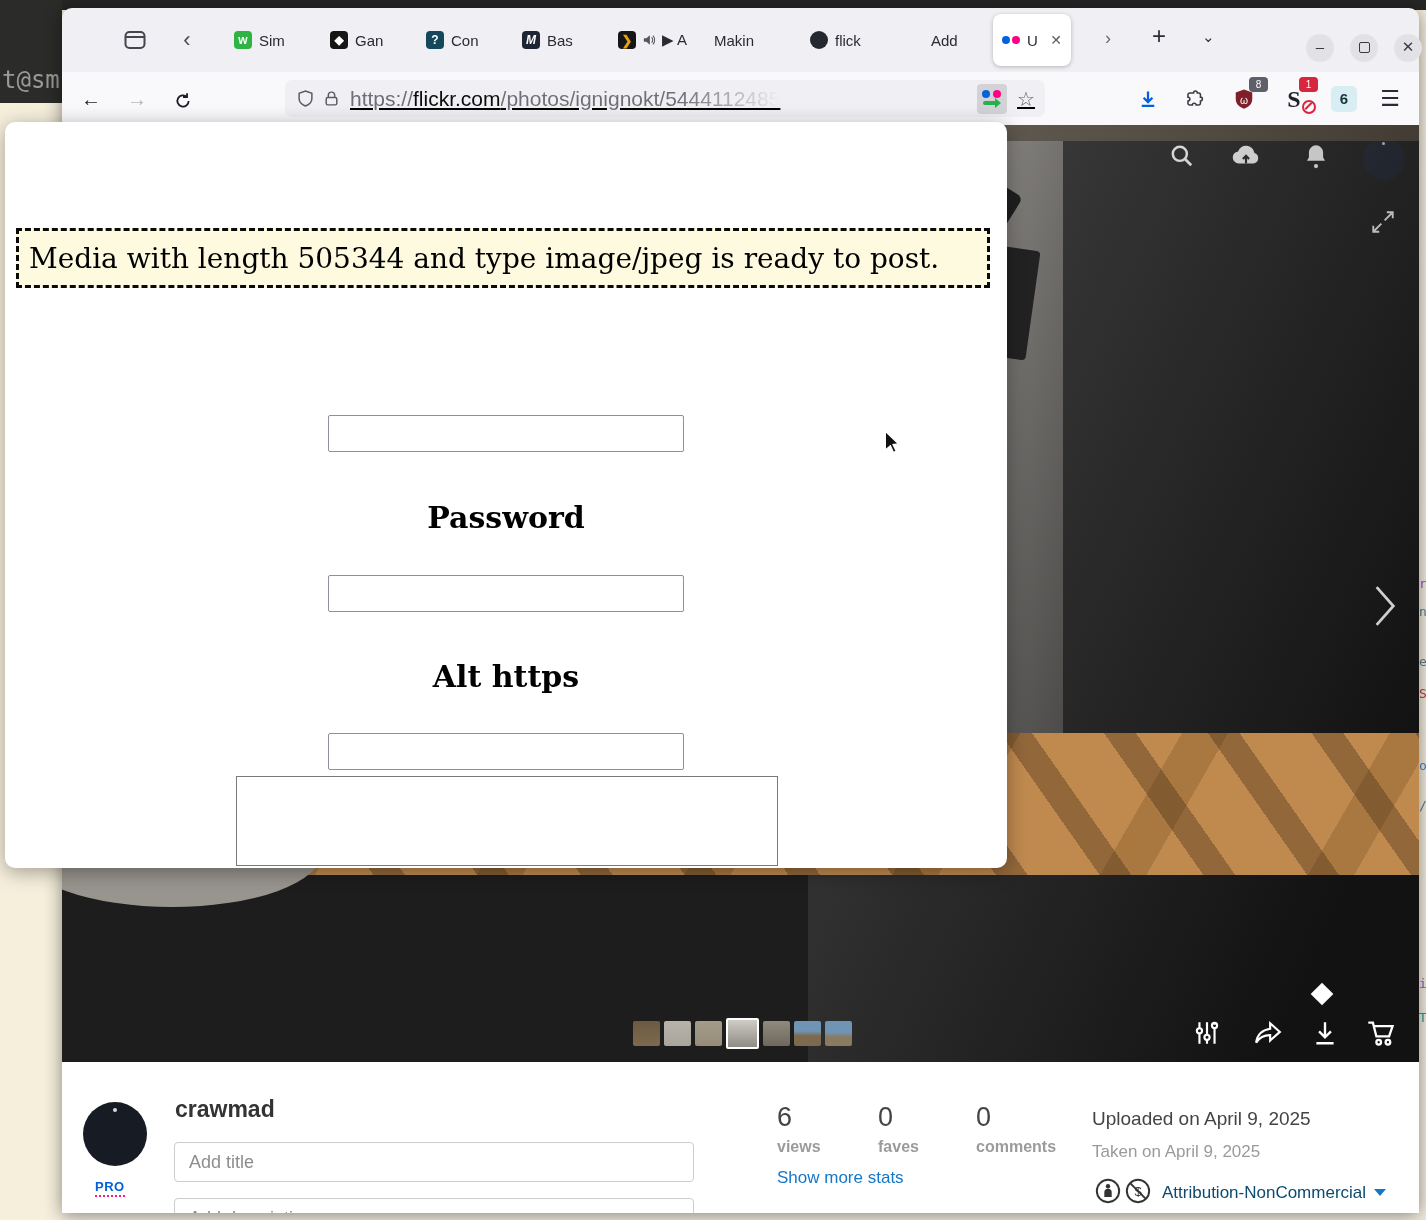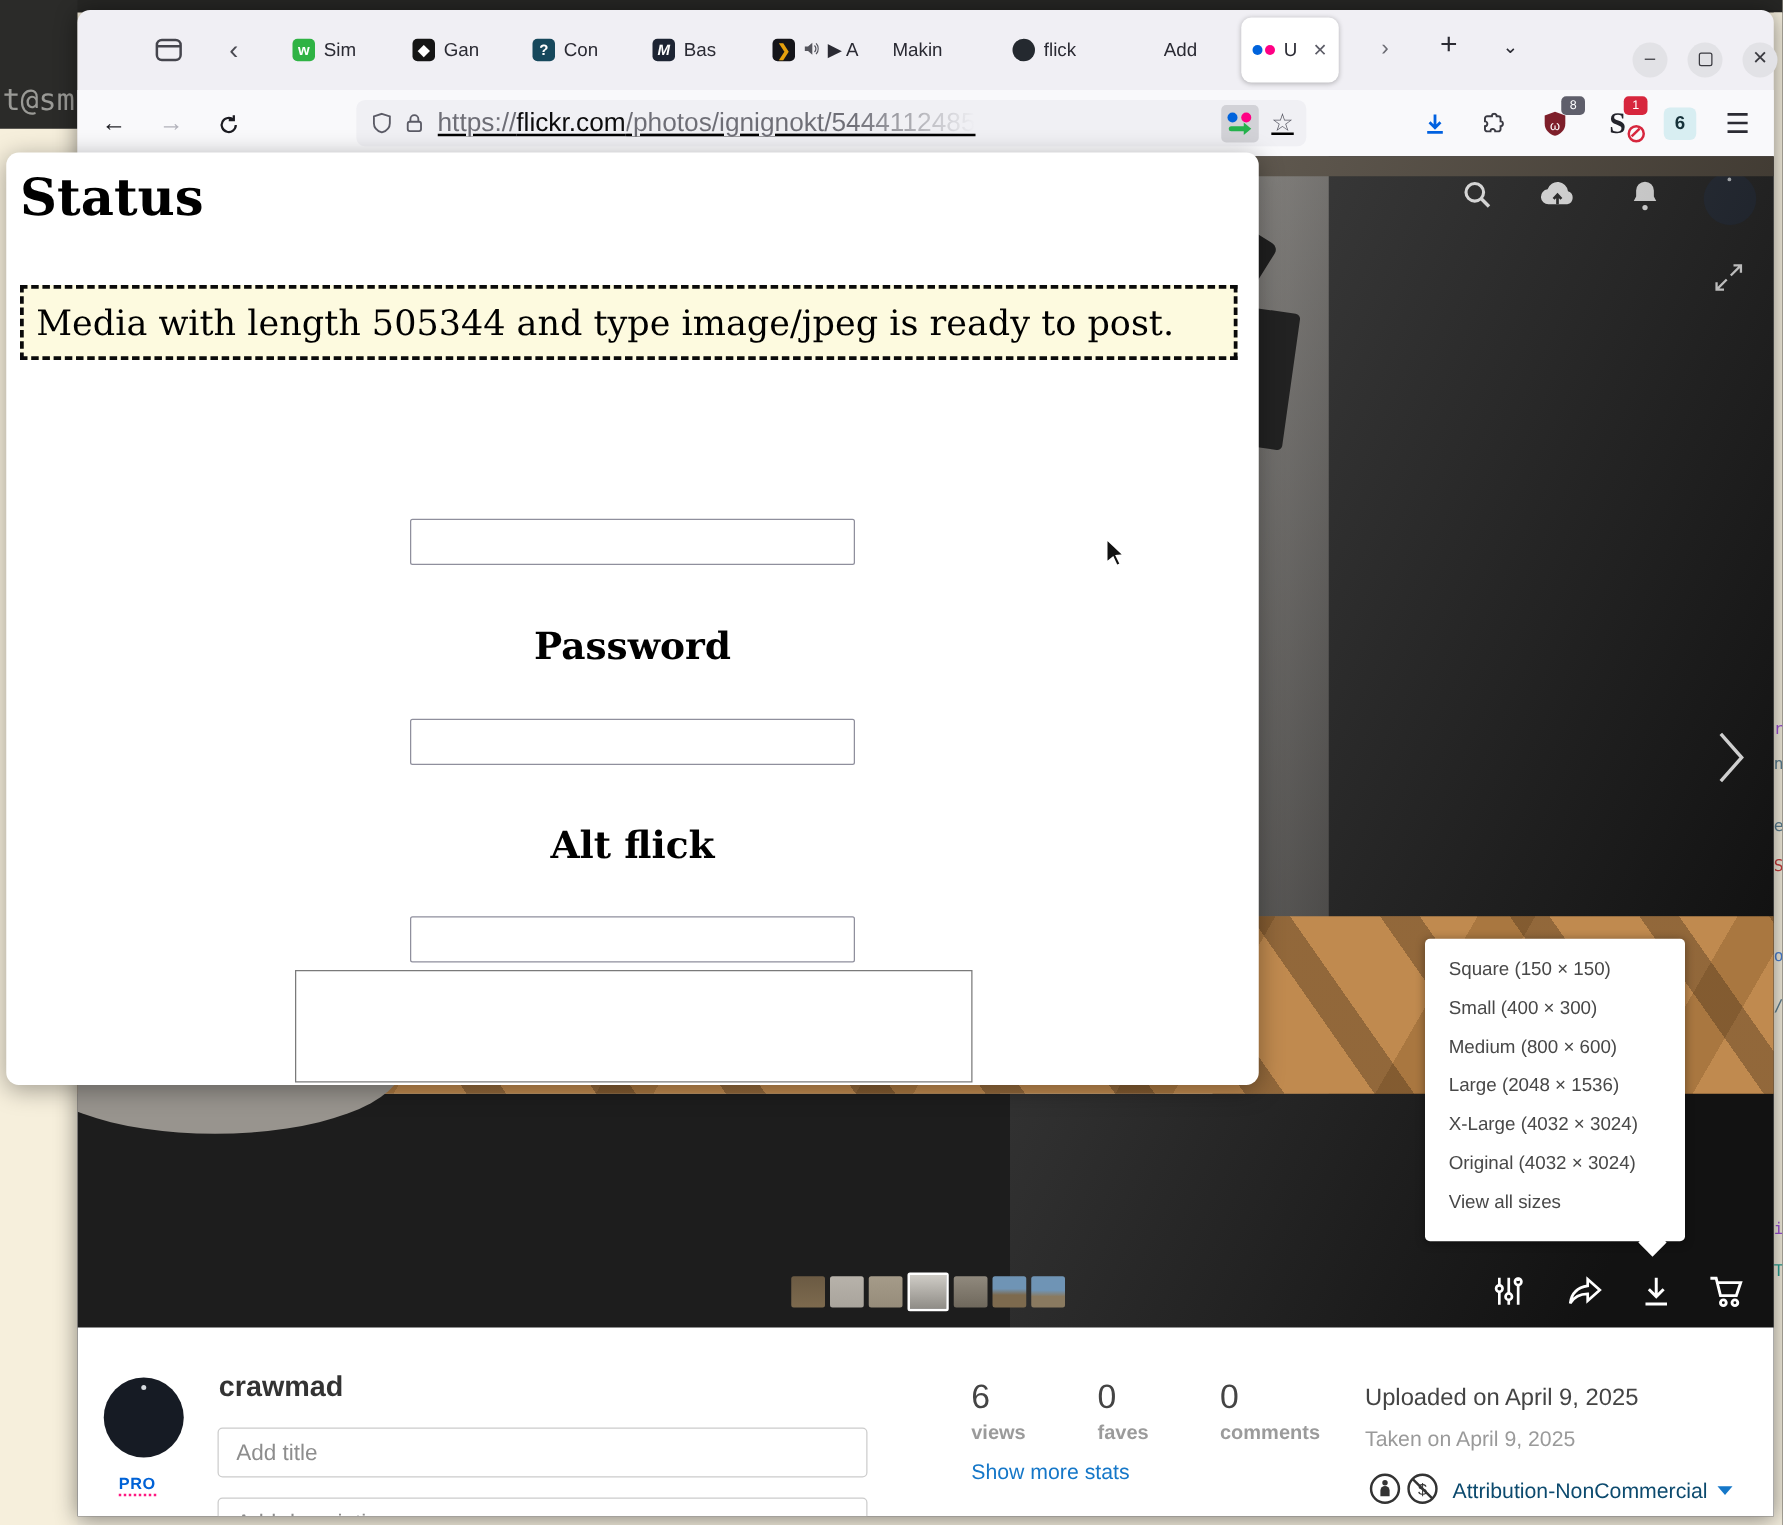--- a/index.html
+++ b/index.html
@@ -413,30 +413,20 @@
         </svg>
     </div>
     <div class="act-ic" style="left:1304px;">
       <svg width="30" height="28" viewBox="0 0 26 24" stroke="#fff" stroke-width="2" fill="none">
           <path d="M2 3h4l3 12h11l3-9H7"></path>
           <circle cx="11" cy="20" r="2"></circle>
           <circle cx="19" cy="20" r="2"></circle>
         </svg>
     </div>
 
-    <div class="size-menu">
-
-    <div class="mi">Square (150 × 150)</div>
-        <div class="mi">Small (400 × 300)</div>
-        <div class="mi">Medium (800 × 600)</div>
-        <div class="mi">Large (2048 × 1536)</div>
-        <div class="mi">X-Large (4032 × 3024)</div>
-        <div class="mi">Original (4032 × 3024)</div>
-        <div class="mi">View all sizes</div>
-      </div>
     <div class="menu-caret"></div>
 
     <div class="panel">
       <div class="owner-av"></div>
       <div class="pro">PRO</div>
       <div class="owner-name">crawmad</div>
       <input class="f-input" style="top: 80px;" placeholder="Add title">
       <input class="f-input" style="top: 136px;" placeholder="Add description">
 
       <div class="stat-num" style="left:715px;">6</div>
@@ -461,29 +451,28 @@
             <path d="M5 5l14 14" stroke="#333" stroke-width="1.8"></path>
           </svg>
       </div>
       <div class="license">Attribution-NonCommercial</div>
       <div class="lic-caret"></div>
     </div>
   </div>
 </div>
 
 <div class="abs dialog">
-  <div class="dlg-title">Status</div>
   <div class="dlg-msg">Media with length 505344 and type image/jpeg is ready to post.</div>
 
   <input class="dlg-in" style="top: 293px;">
 
   <div class="dlg-h" style="top:378px;">Password</div>
   <input class="dlg-in" style="top: 453px;">
 
-  <div class="dlg-h" style="top:537px;">Alt flick</div>
+  <div class="dlg-h" style="top:537px;">Alt https</div>
   <input class="dlg-in" style="top: 611px;">
 
   <textarea class="dlg-ta" style=""></textarea>
 </div>
 
 <div class="abs cursor">
   <svg width="18" height="24" viewBox="0 0 12 18">
       <path d="M1 1l10 9.5-4.2.4 2.4 5-2.1 1-2.3-5L1 15z" fill="#111" stroke="#fff" stroke-width="1"></path>
     </svg>
 </div>

